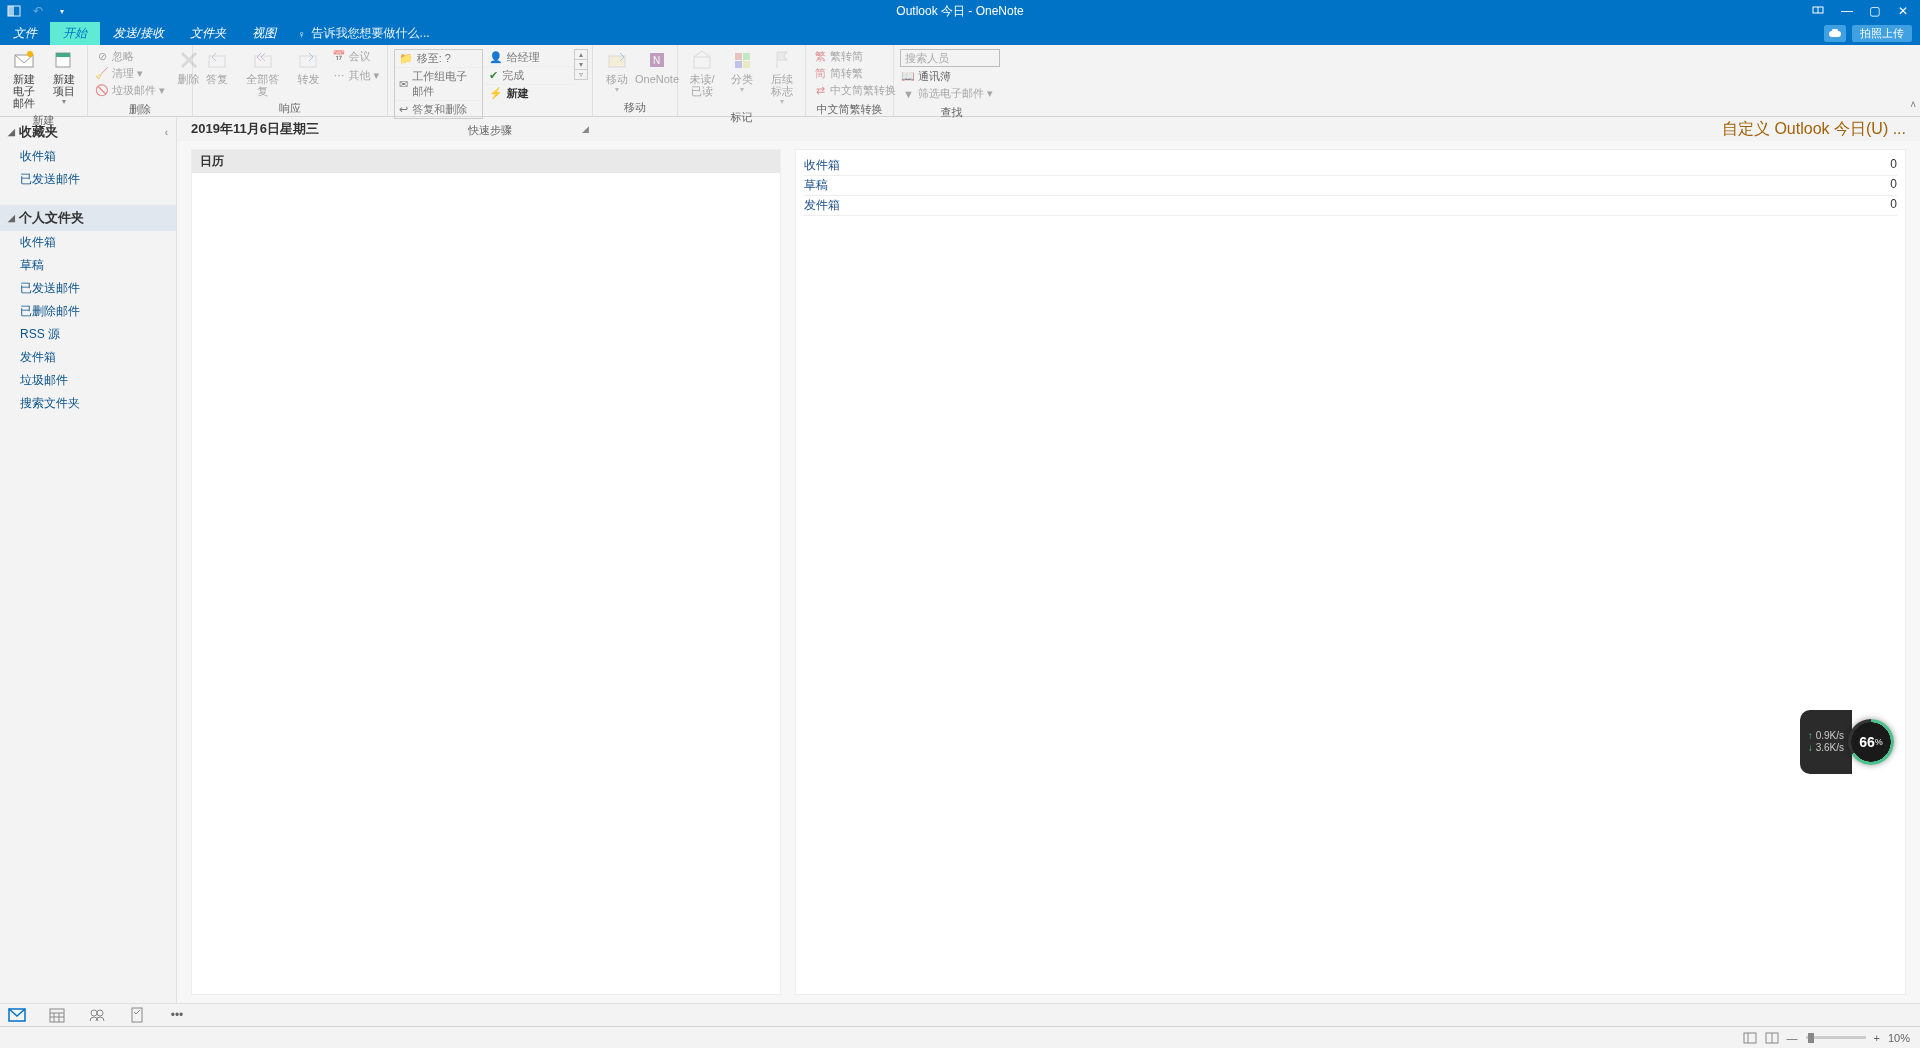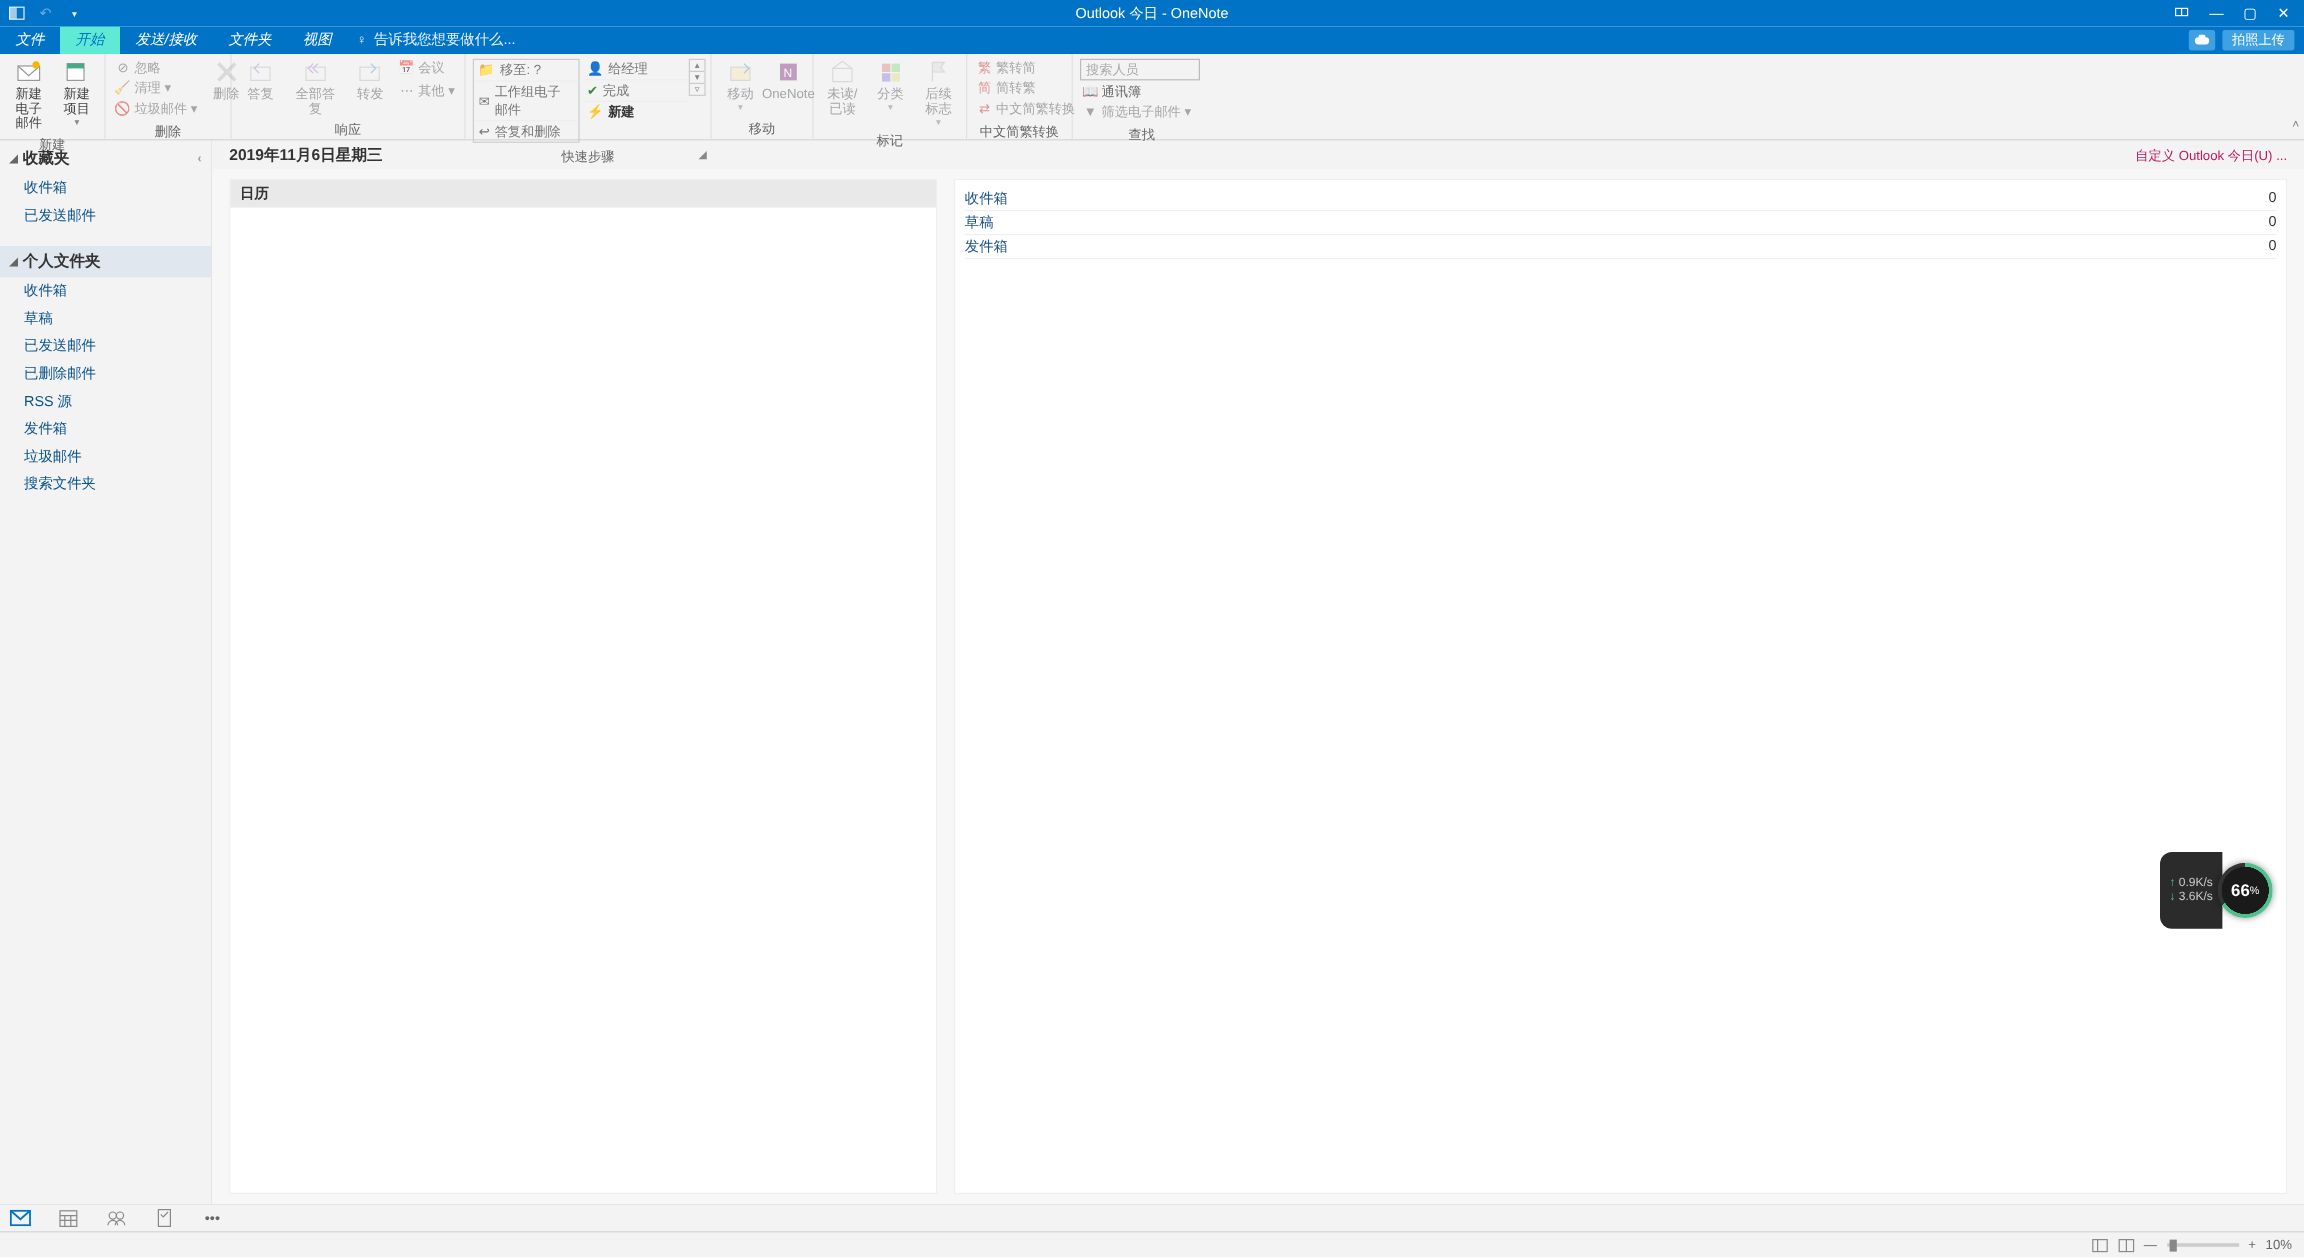--- a/index.html
+++ b/index.html
@@ -53,21 +53,21 @@
 .sidebar .section-header { font-size: 13px; font-weight: bold; padding: 4px 8px; display: flex; align-items: center; color: #333; }
 .sidebar .section-header .caret { font-size: 9px; margin-right: 4px; color: #666; }
 .sidebar .section-header.selected { background: #e1e7ee; }
 .sidebar .section-header .collapse { margin-left: auto; font-size: 10px; color: #999; }
 .sidebar .folder { font-size: 12px; color: #0a528c; padding: 3px 8px 3px 20px; cursor: default; }
 .sidebar .spacer { height: 14px; }
 
 .main { flex: 1; background: #f7f7f7; display: flex; flex-direction: column; padding: 0; }
 .datebar { height: 24px; display: flex; align-items: center; padding: 0 14px; background:#f3f3f3; }
 .datebar .date { font-weight: bold; font-size: 13px; color: #333; }
-.datebar .customize { margin-left: auto; font-size: 11px; color: #be185d; }
+.datebar .customize { margin-left: auto; font-size: 16px; color: #a16207; }
 .panels { flex: 1; display: flex; gap: 14px; padding: 8px 14px; background:#f7f7f7; }
 .panel { background: #fff; border: 1px solid #eee; }
 .panel.calendar { flex: 0 0 590px; }
 .panel.tasks { flex: 0 0 418px; }
 .panel.mail { flex: 1; }
 .panel .phead { background: #e9e9e9; color: #333; font-weight: bold; font-size: 12px; padding: 3px 8px; }
 .panel .pbody { padding: 6px 8px; }
 .mail-row { display: flex; font-size: 12px; color: #1a4f8a; padding: 1px 0; border-bottom: 1px solid #eee;}
 .mail-row .mname { flex: 1; }
 .mail-row .mcount { color: #333; }

